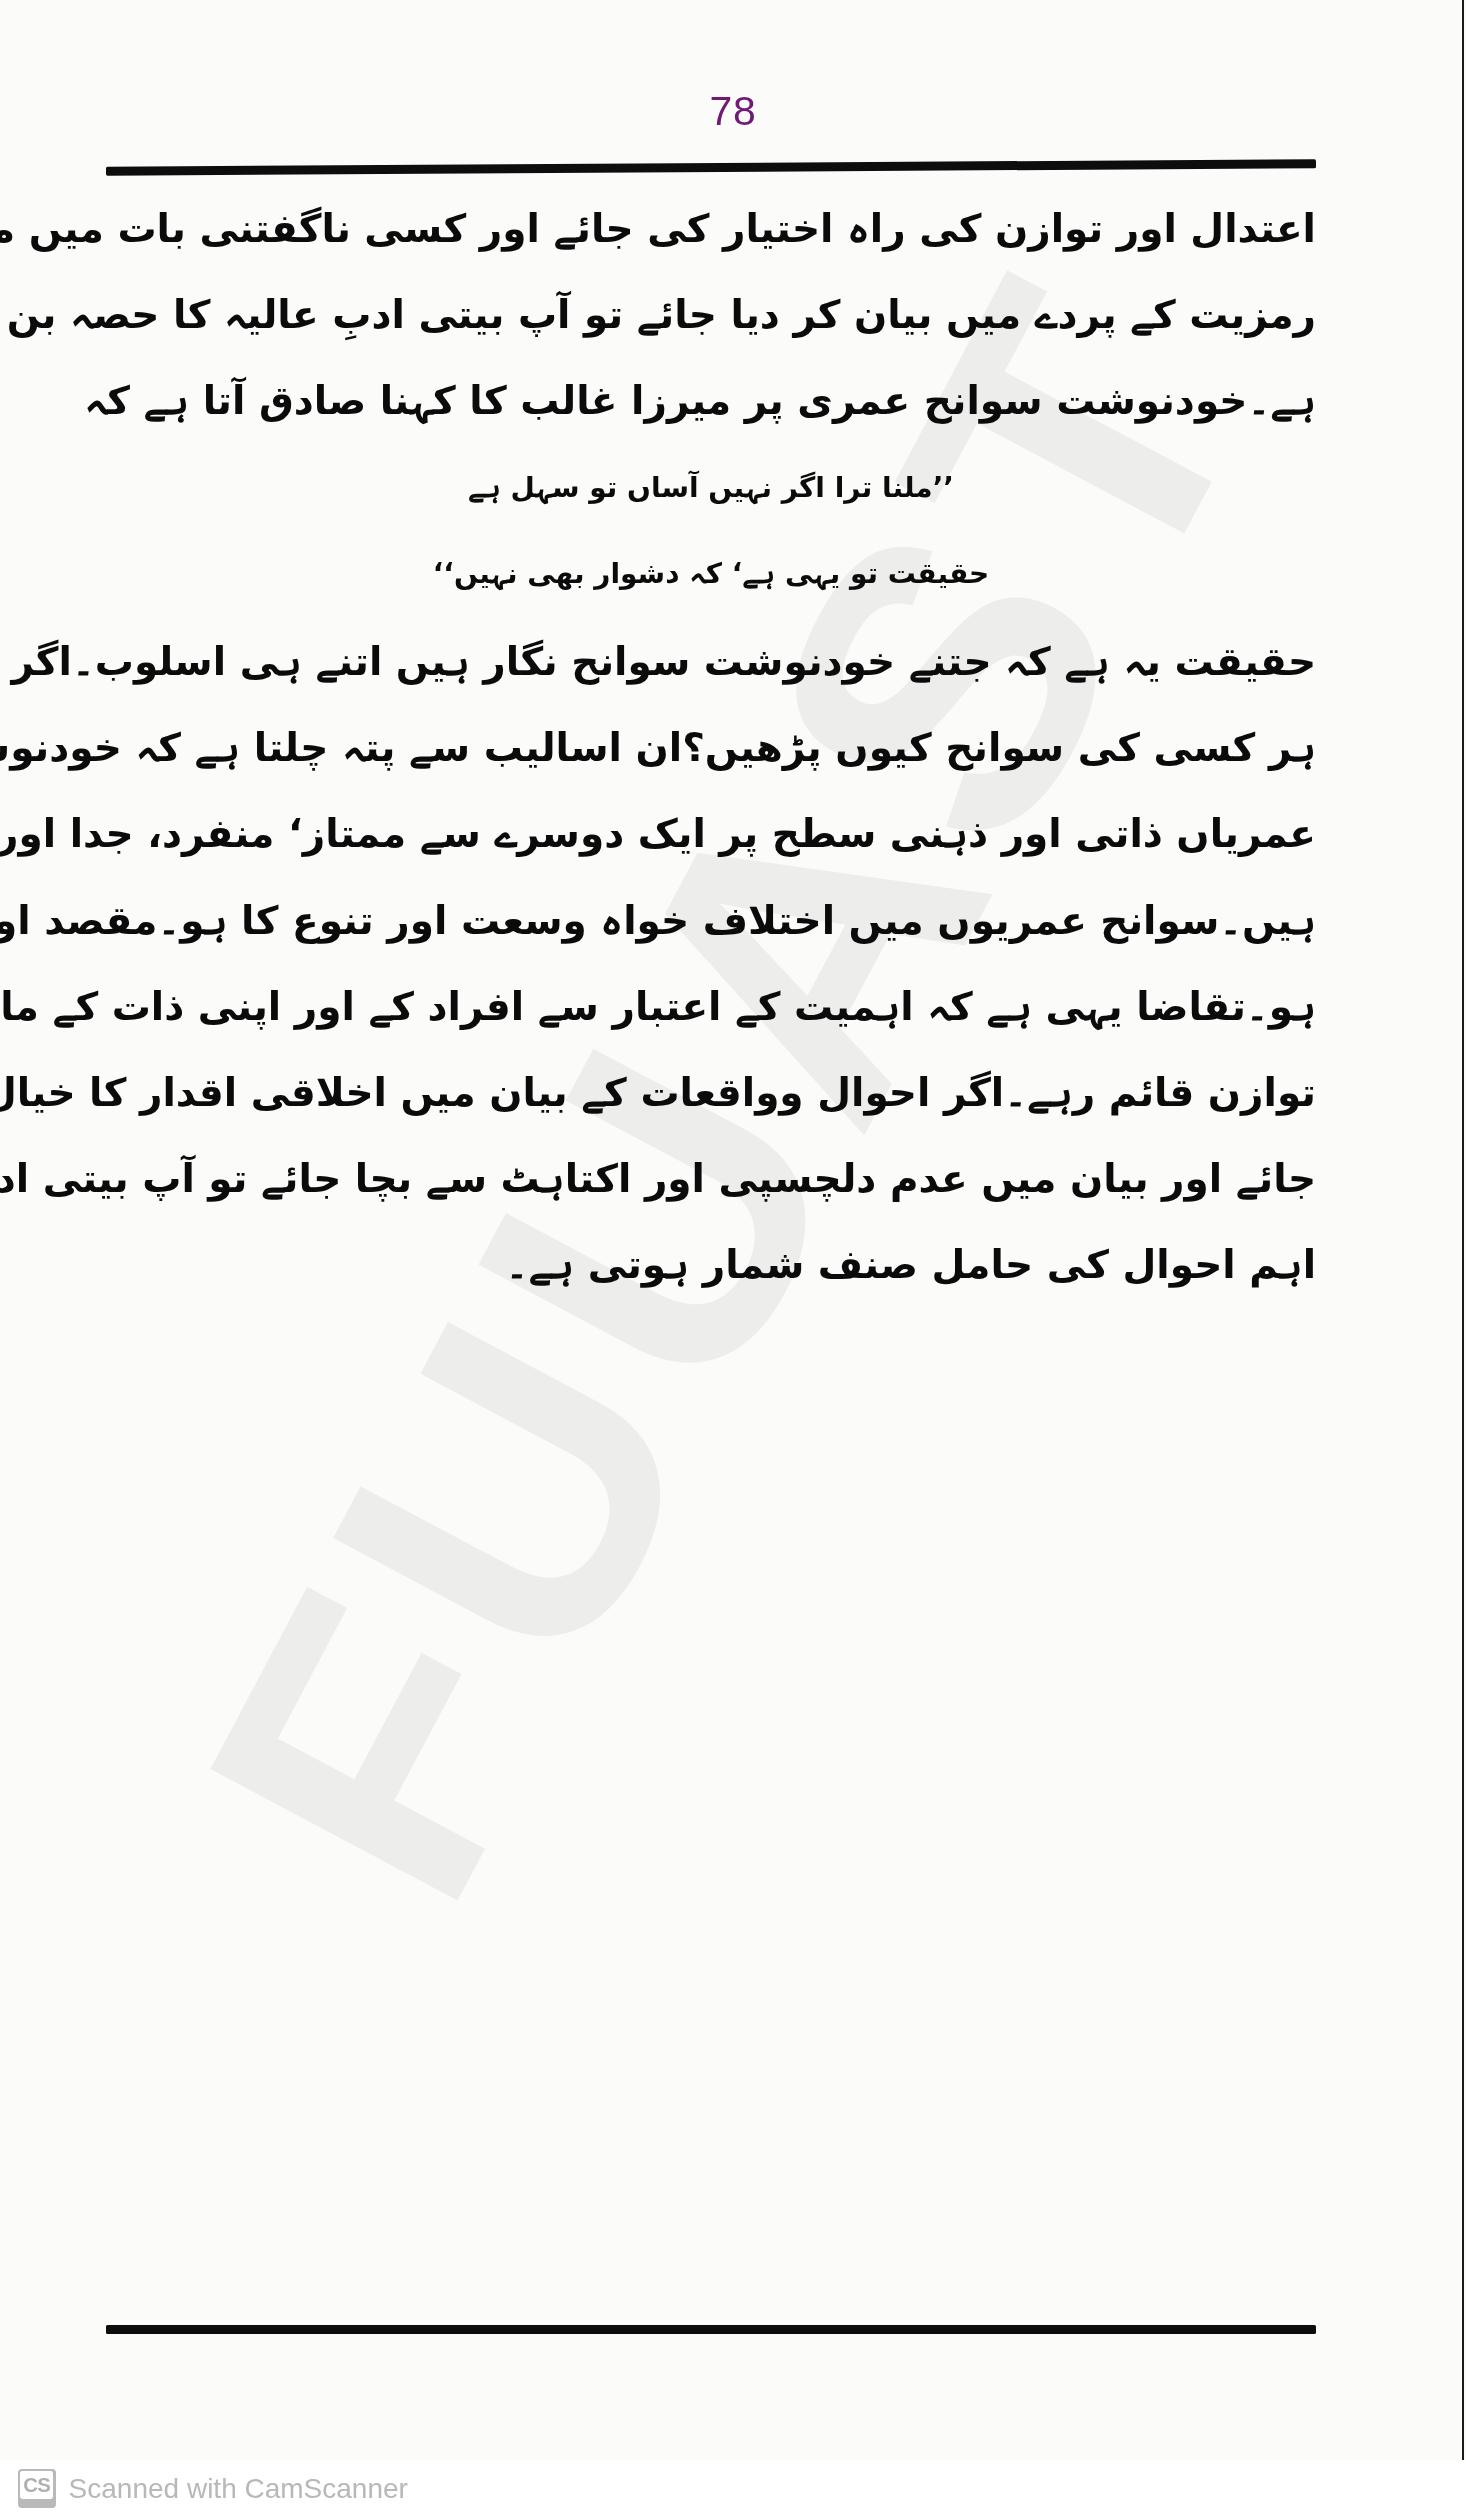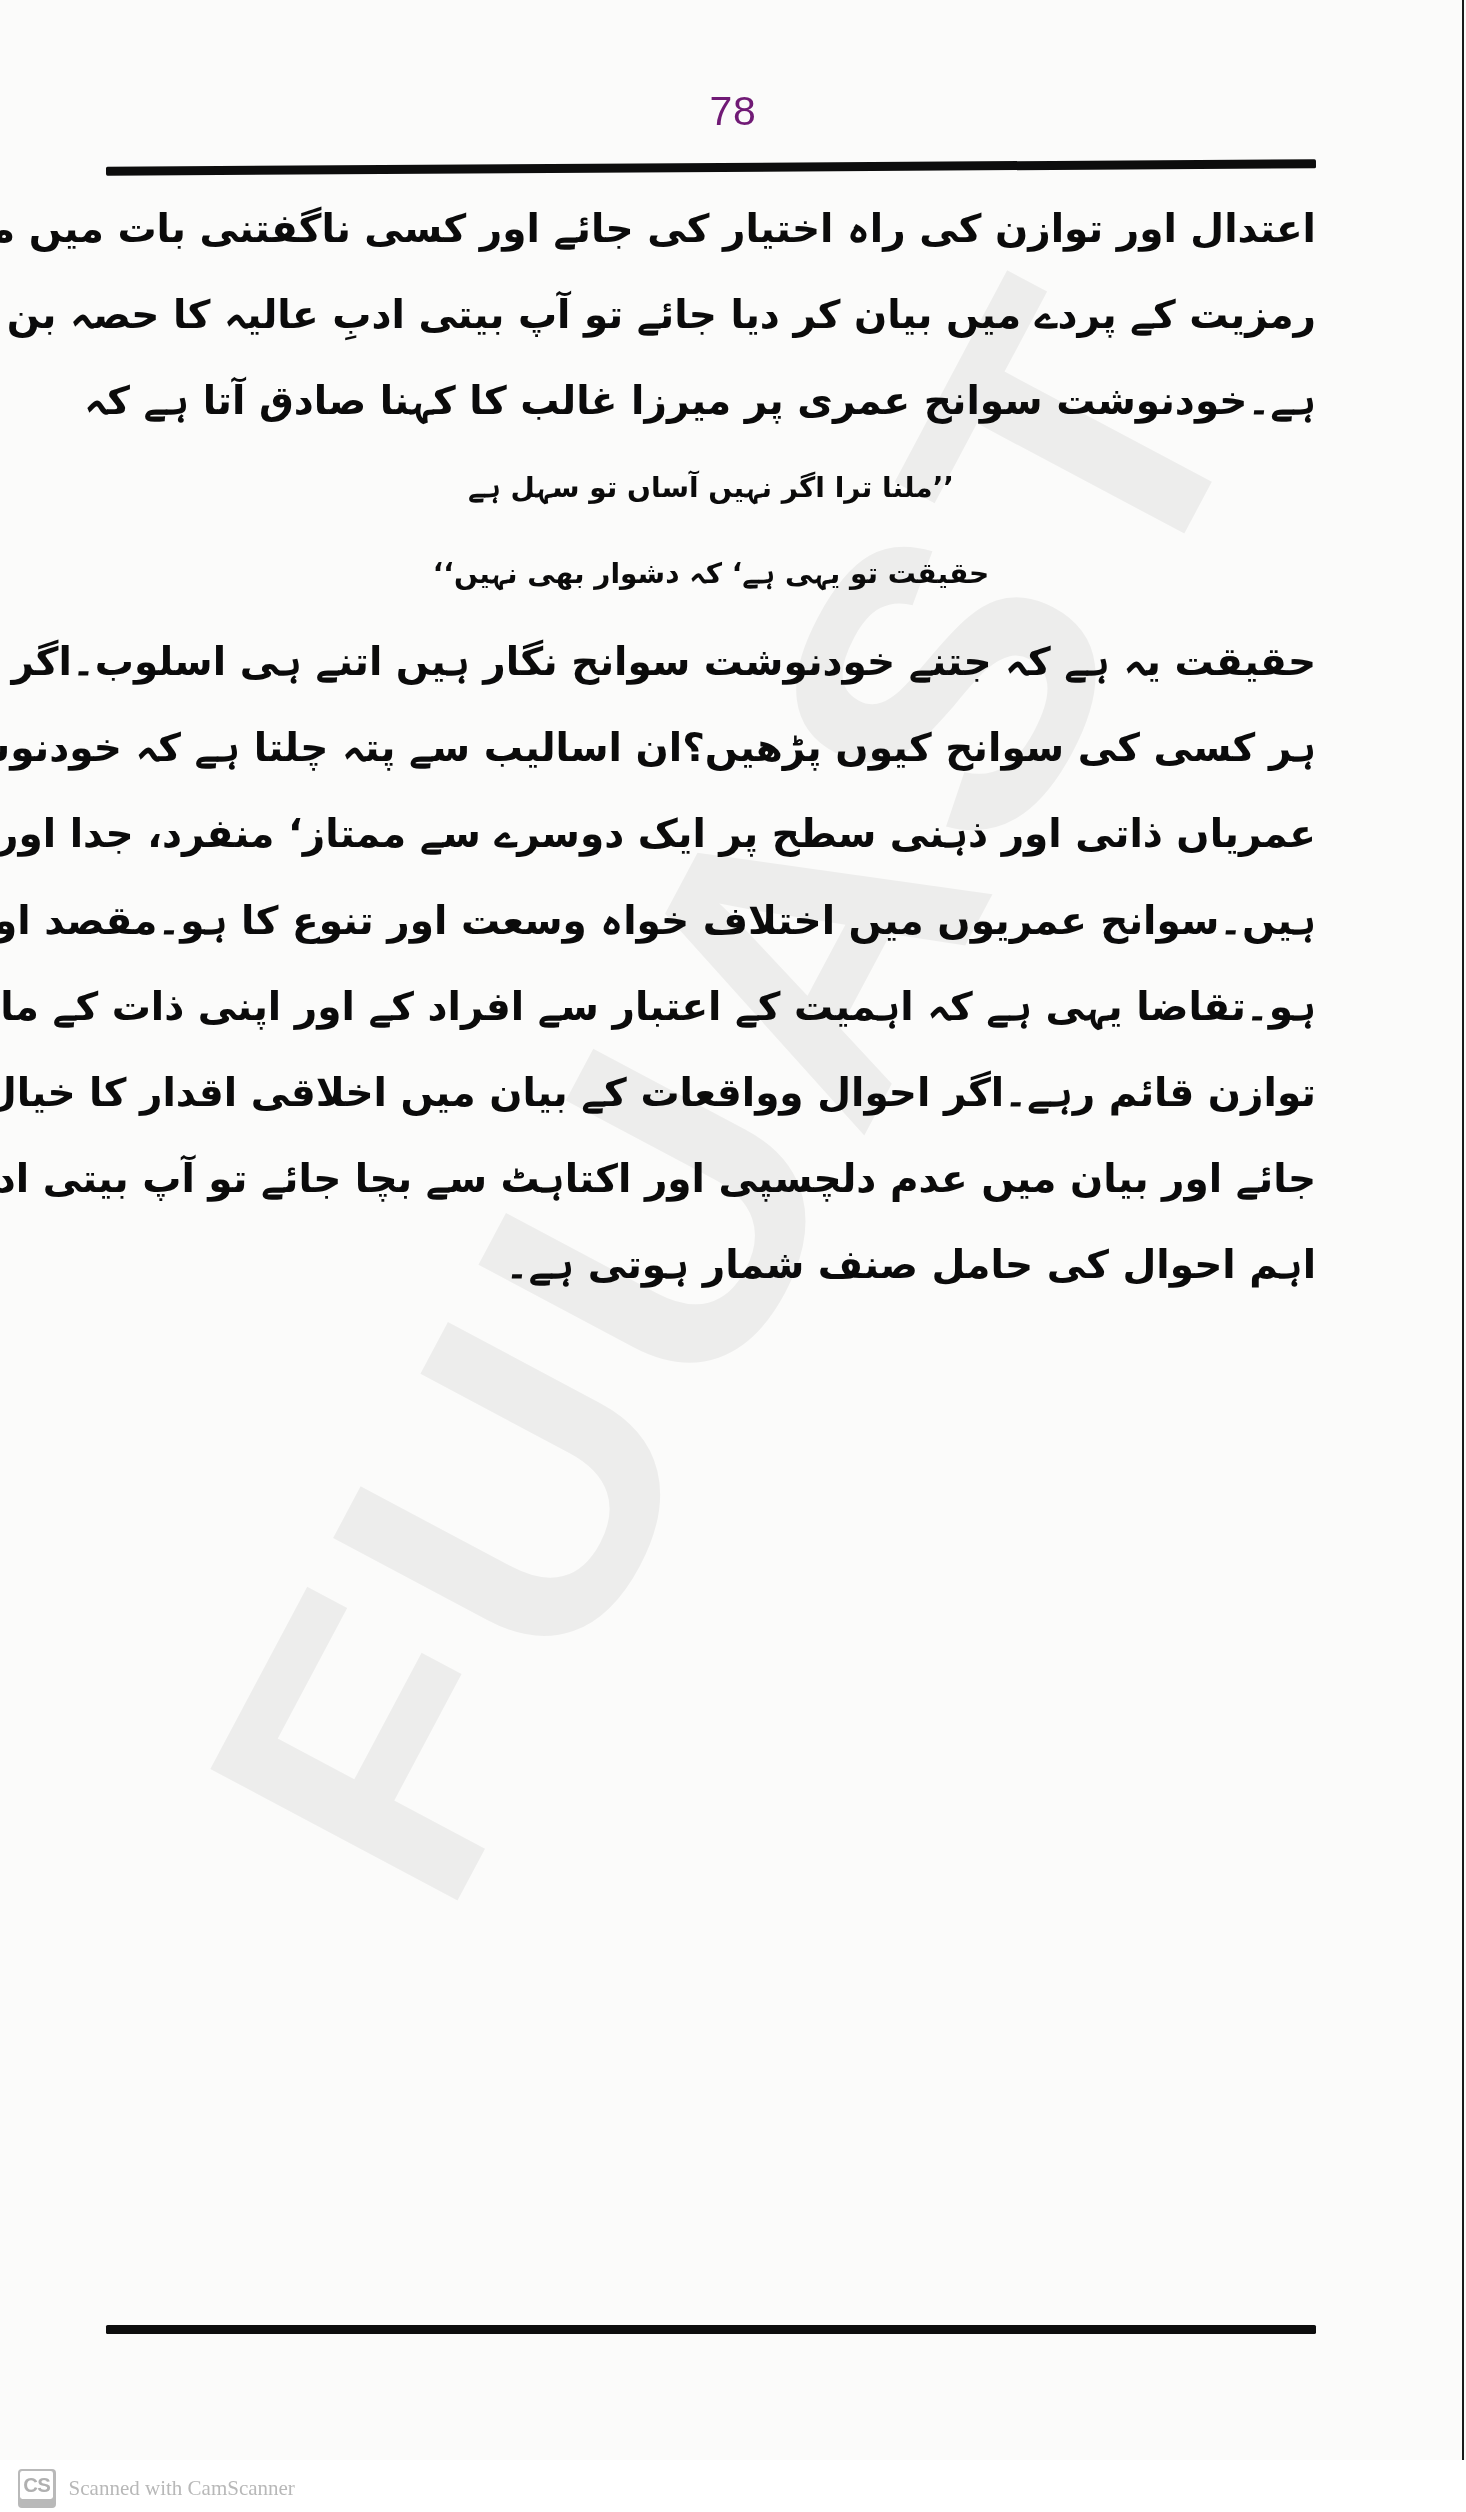--- a/index.html
+++ b/index.html
@@ -137,22 +137,22 @@
       display: flex;
       align-items: center;
       justify-content: center;
       font-family: "Liberation Sans", sans-serif;
       font-weight: bold;
       font-size: 20.4px;
       color: #b0b0b0;
       letter-spacing: -0.8px;
     }
     .cs-text {
-      font-family: Liberation Serif, serif;
-      font-size: 21px;
+      font-family: Liberation Sans, sans-serif;
+      font-size: 28px;
       color: #b8b8b8;
     }
   </style>
 </head>
 <body>
 
 <div class="page">
   <div class="page-edge"></div>
 
   <div class="watermark">FUUAST</div>

